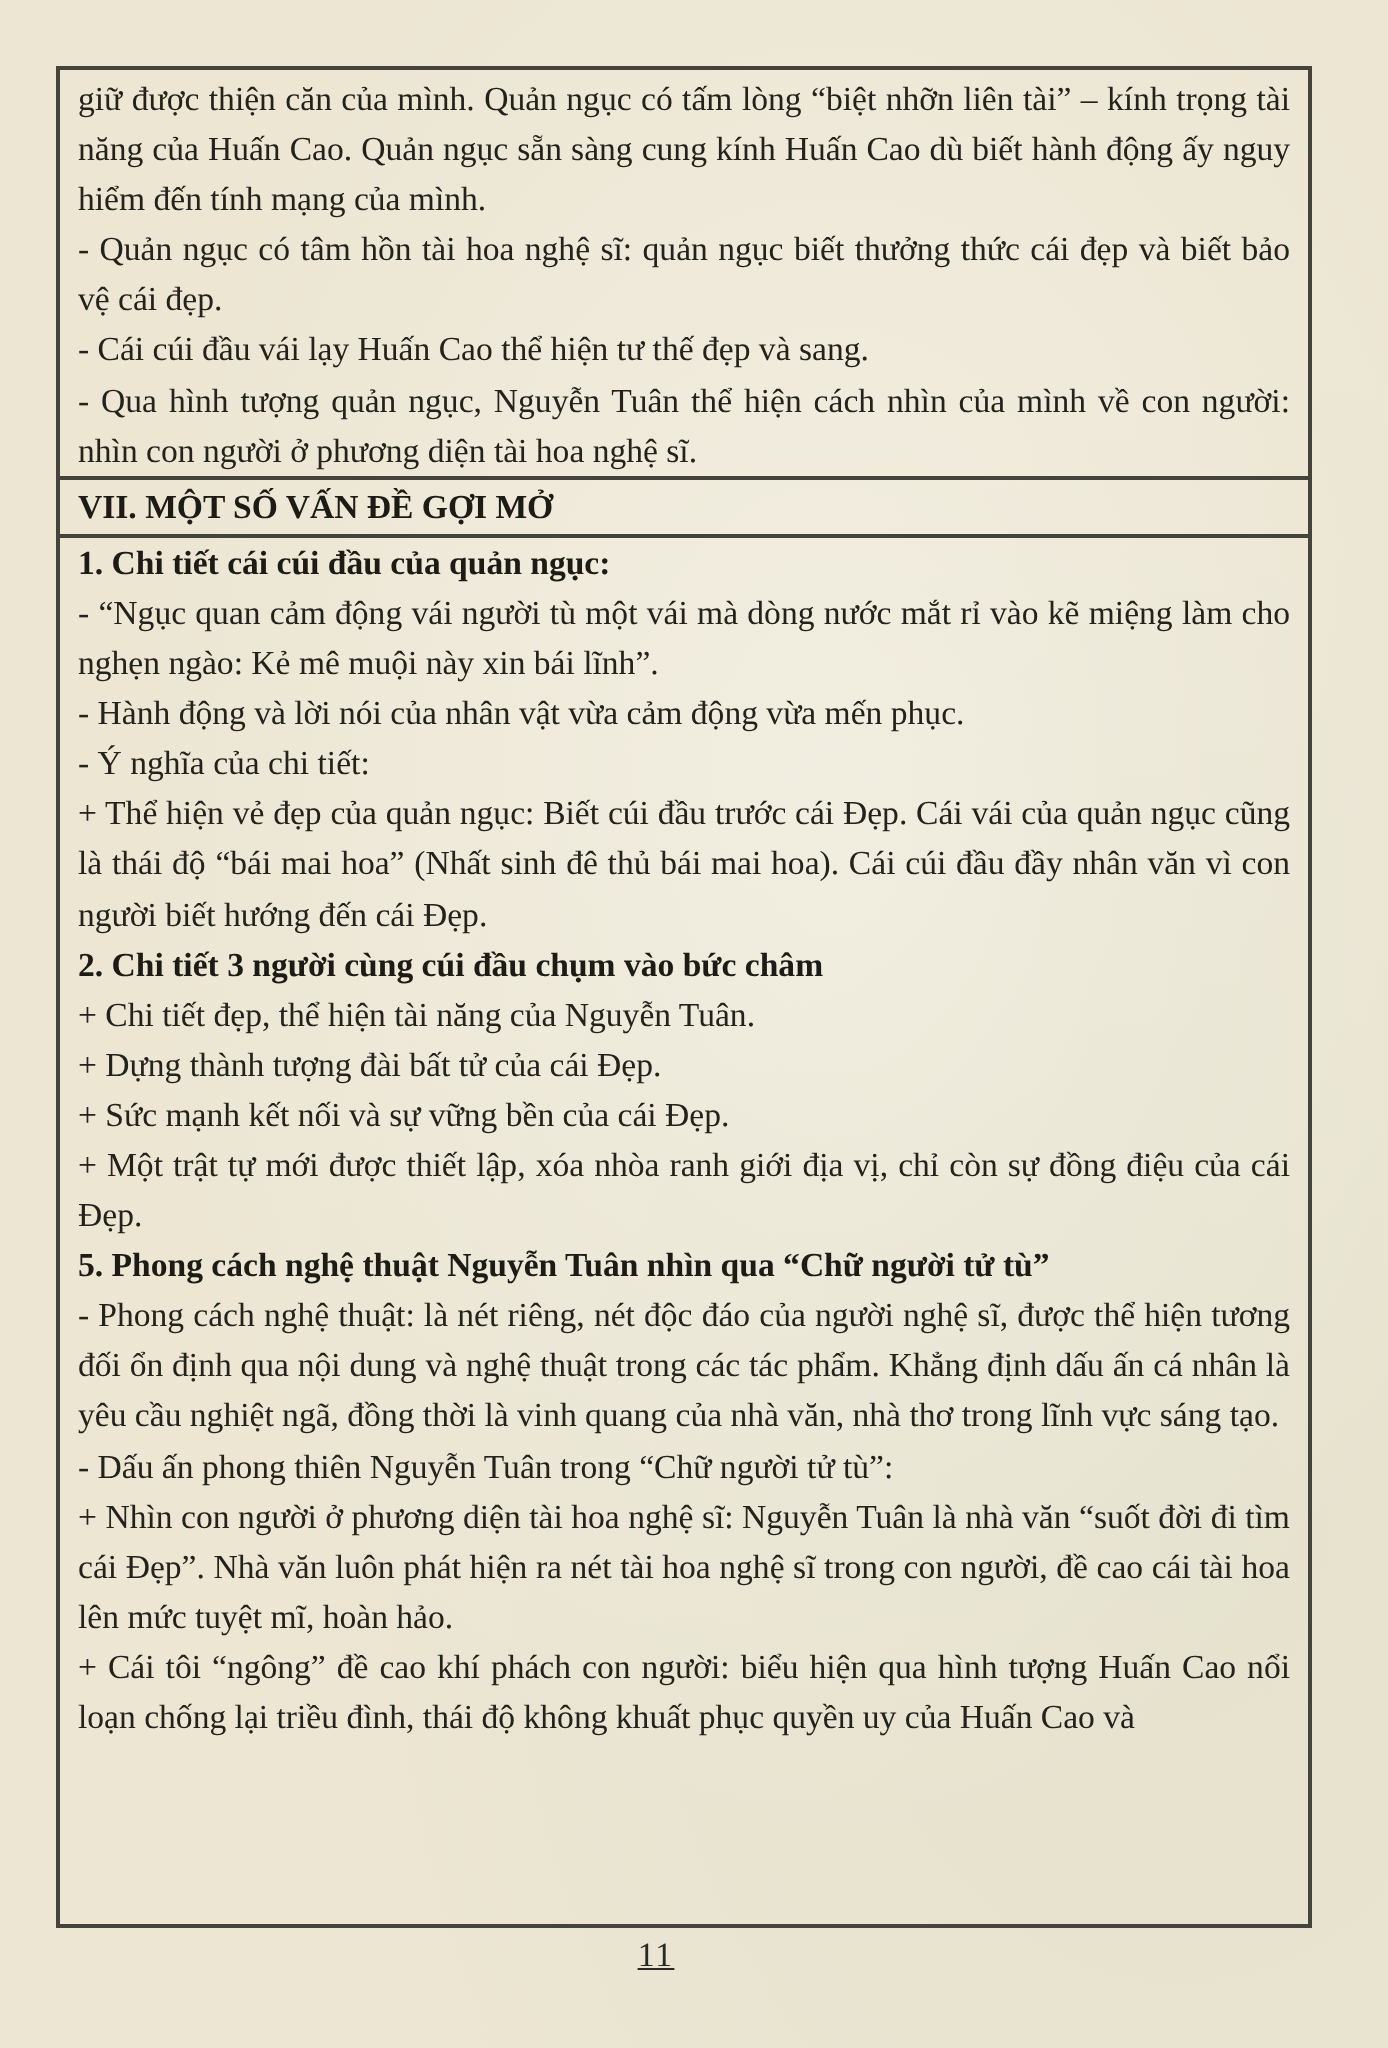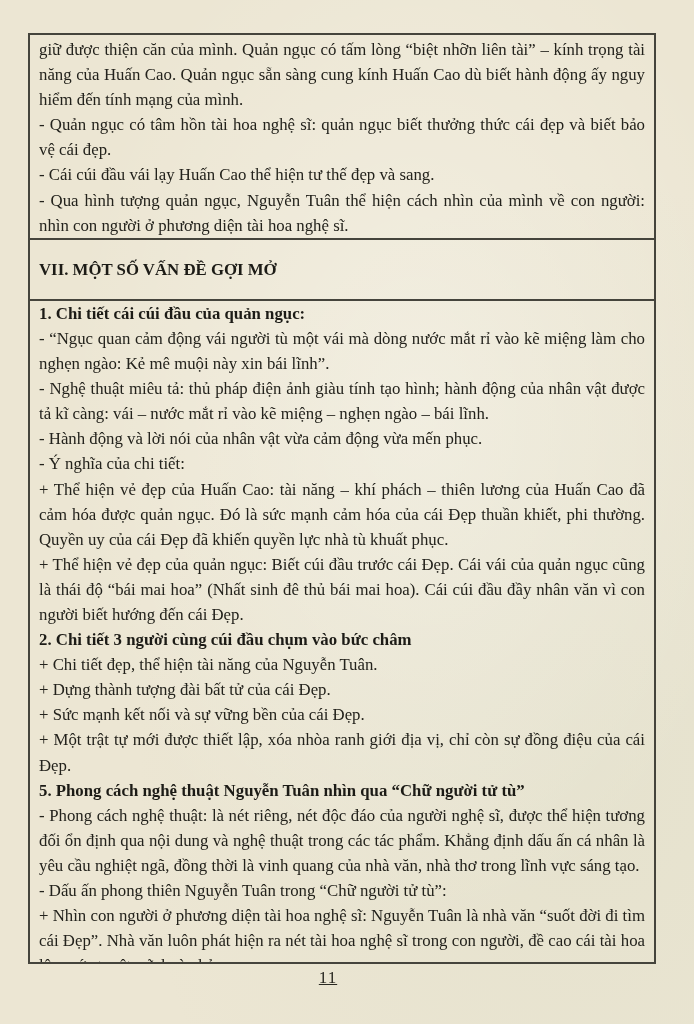--- a/index.html
+++ b/index.html
@@ -38,21 +38,21 @@
   p {
     font-weight: 400;
   }
   h2, h3 {
     font-weight: 700;
     color: #1c1b16;
     text-align: left;
   }
   .section-row {
     margin: 0 -9px;
-    padding: 17px 9px;
+    padding: 1px 9px;
     border-top: 2px solid #45443c;
     border-bottom: 2px solid #45443c;
   }
   .book-title {
   }
   .page-number {
     position: absolute;
     left: 0;
     top: 968px;
     width: 656px;
@@ -70,24 +70,22 @@
 
   <p>giữ được thiện căn của mình. Quản ngục có tấm lòng “biệt nhỡn liên tài” – kính trọng tài năng của Huấn Cao. Quản ngục sẵn sàng cung kính Huấn Cao dù biết hành động ấy nguy hiểm đến tính mạng của mình.</p>
   <p>- Quản ngục có tâm hồn tài hoa nghệ sĩ: quản ngục biết thưởng thức cái đẹp và biết bảo vệ cái đẹp.</p>
   <p>- Cái cúi đầu vái lạy Huấn Cao thể hiện tư thế đẹp và sang.</p>
   <p>- Qua hình tượng quản ngục, Nguyễn Tuân thể hiện cách nhìn của mình về con người: nhìn con người ở phương diện tài hoa nghệ sĩ.</p>
 
   <h2 class="section-row">VII. MỘT SỐ VẤN ĐỀ GỢI MỞ</h2>
 
   <h3>1. Chi tiết cái cúi đầu của quản ngục:</h3>
   <p>- “Ngục quan cảm động vái người tù một vái mà dòng nước mắt rỉ vào kẽ miệng làm cho nghẹn ngào: Kẻ mê muội này xin bái lĩnh”.</p>
-  <p>- Nghệ thuật miêu tả: thủ pháp điện ảnh giàu tính tạo hình; hành động của nhân vật được tả kĩ càng: vái – nước mắt rỉ vào kẽ miệng – nghẹn ngào – bái lĩnh.</p>
   <p>- Hành động và lời nói của nhân vật vừa cảm động vừa mến phục.</p>
   <p>- Ý nghĩa của chi tiết:</p>
-  <p>+ Thể hiện vẻ đẹp của Huấn Cao: tài năng – khí phách – thiên lương của Huấn Cao đã cảm hóa được quản ngục. Đó là sức mạnh cảm hóa của cái Đẹp thuần khiết, phi thường. Quyền uy của cái Đẹp đã khiến quyền lực nhà tù khuất phục.</p>
   <p>+ Thể hiện vẻ đẹp của quản ngục: Biết cúi đầu trước cái Đẹp. Cái vái của quản ngục cũng là thái độ “bái mai hoa” (Nhất sinh đê thủ bái mai hoa). Cái cúi đầu đầy nhân văn vì con người biết hướng đến cái Đẹp.</p>
 
   <h3>2. Chi tiết 3 người cùng cúi đầu chụm vào bức châm</h3>
   <p>+ Chi tiết đẹp, thể hiện tài năng của Nguyễn Tuân.</p>
   <p>+ Dựng thành tượng đài bất tử của cái Đẹp.</p>
   <p>+ Sức mạnh kết nối và sự vững bền của cái Đẹp.</p>
   <p>+ Một trật tự mới được thiết lập, xóa nhòa ranh giới địa vị, chỉ còn sự đồng điệu của cái Đẹp.</p>
 
   <h3>
     <span>5. Phong cách nghệ thuật Nguyễn Tuân nhìn qua </span><span class="book-title">“Chữ người tử tù”</span>

